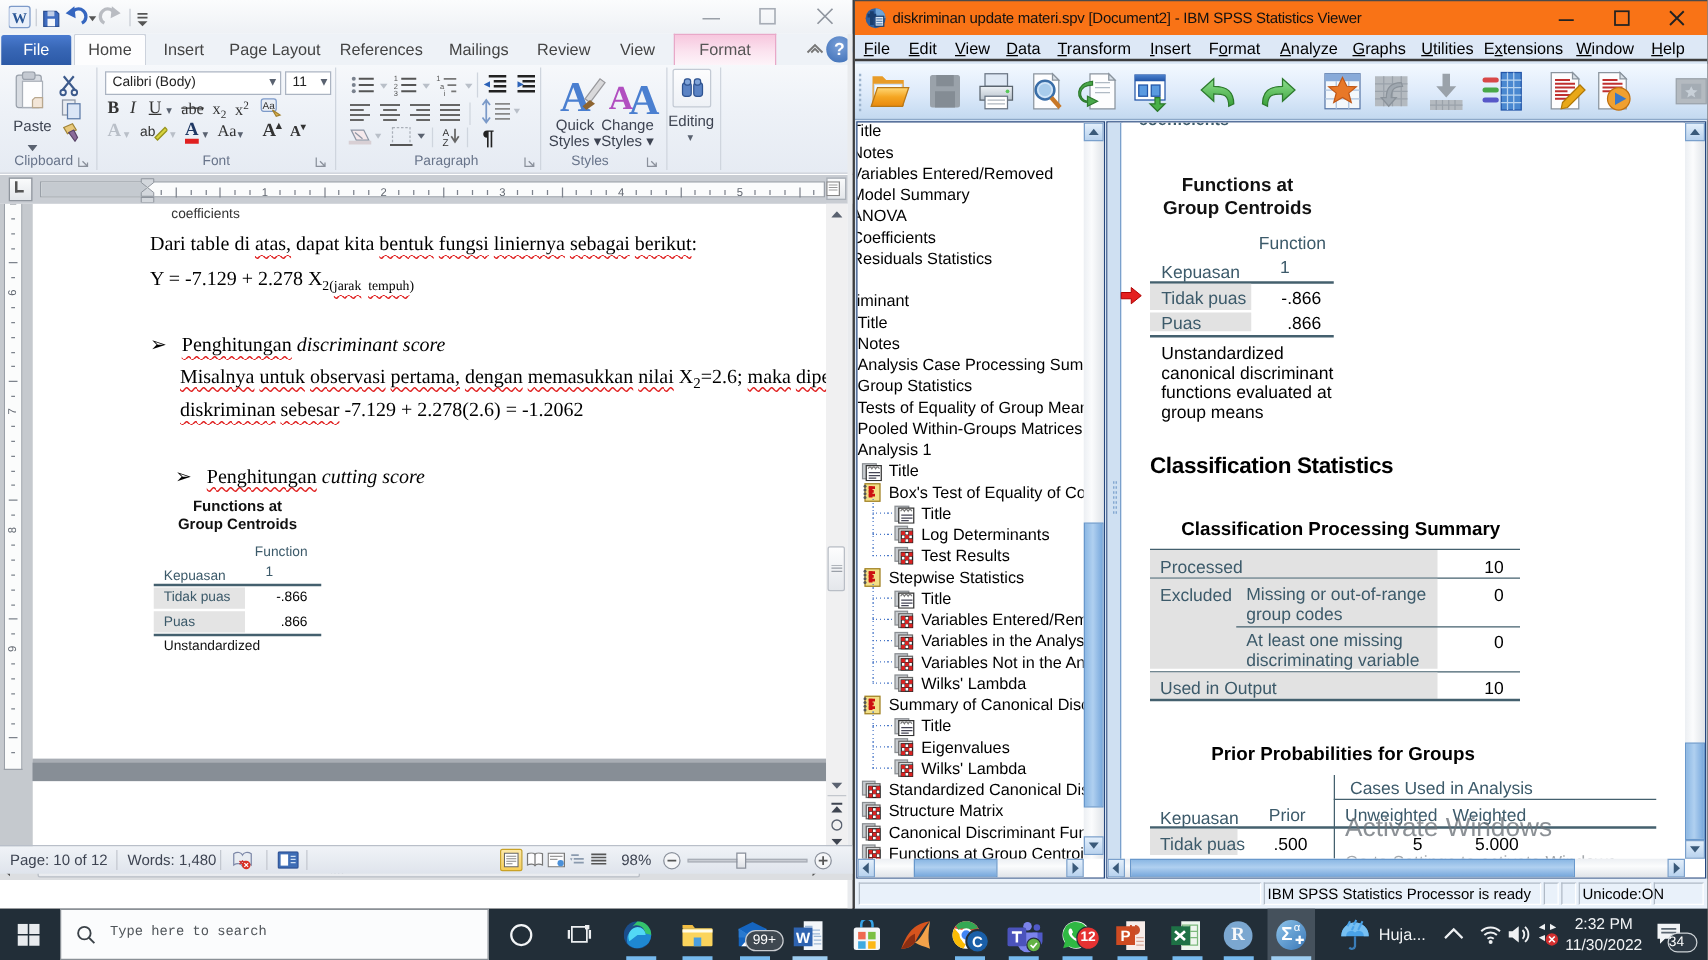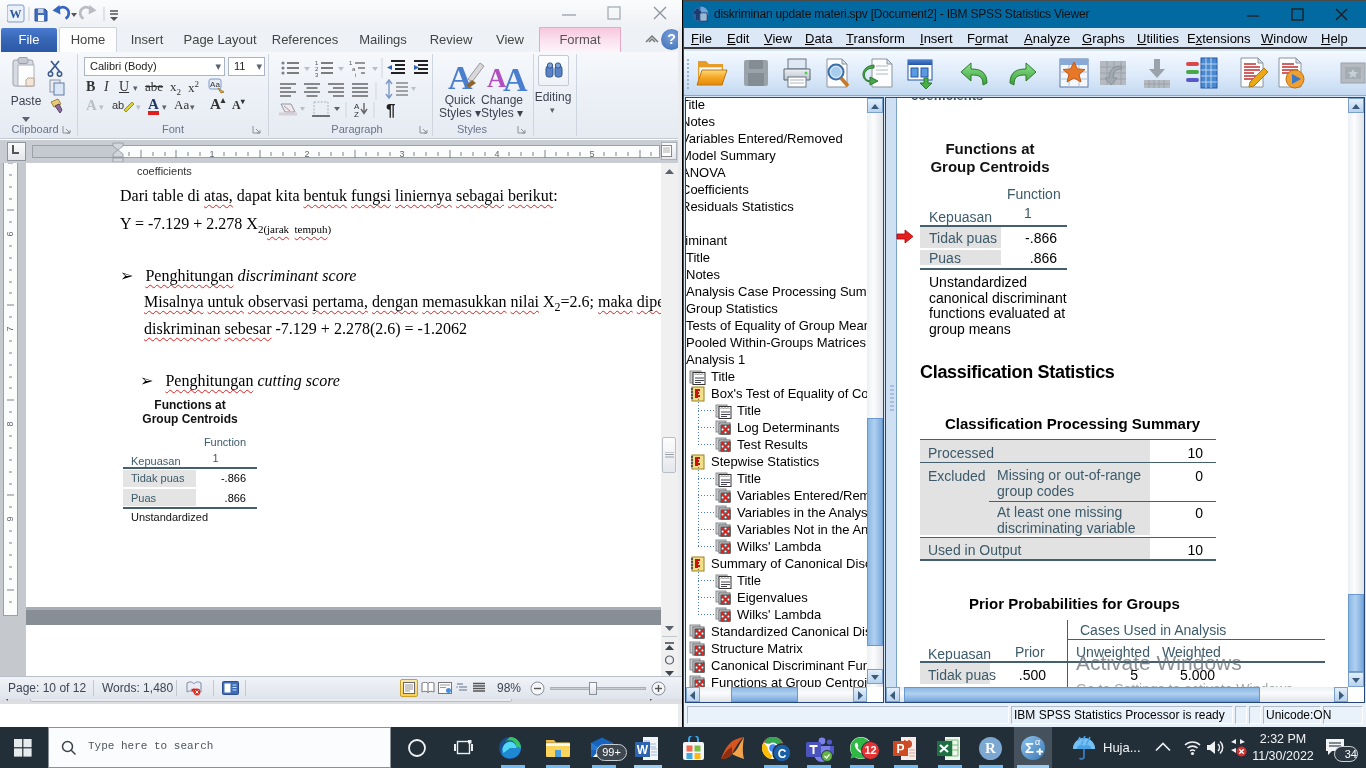--- a/index.html
+++ b/index.html
@@ -31,21 +31,21 @@
 .hdot { position:absolute; height:1px; background:repeating-linear-gradient(90deg,#4a78c8 0 1px,transparent 1px 3px); }
 .vdot { position:absolute; width:1px; background:repeating-linear-gradient(180deg,#4a78c8 0 1px,transparent 1px 3px); }
 .sbv-track { position:absolute; background:linear-gradient(90deg,#eceff3,#fbfcfd 40%,#dfe3e8); }
 .sbh-track { position:absolute; background:linear-gradient(180deg,#eceff3,#fbfcfd 40%,#dfe3e8); }
 .sb-btn { position:absolute; background:linear-gradient(180deg,#e3effb,#b8d2ee); border:1px solid #7aa0cc; }
 .sbv-thumb { position:absolute; background:linear-gradient(90deg,#8cb8e4,#b0d0f0 45%,#78a8dc); border:1px solid #6898cc; }
 .sbh-thumb { position:absolute; background:linear-gradient(180deg,#8cb8e4,#b0d0f0 45%,#78a8dc); border:1px solid #6898cc; }
 
 
 #spss { position:absolute; left:683px; top:0; width:683px; height:727px; background:#d9e6f5; border-left:1px solid #4b4b4b; overflow:hidden; }
-#spss-title { position:absolute; left:0; top:0; width:683px; height:28px; background:#0369a1; }
+#spss-title { position:absolute; left:0; top:0; width:683px; height:28px; background:#f97316; }
 #spss-menu { position:absolute; left:0; top:28px; width:683px; height:21px; background:#dde8f6; border-bottom:2px solid #3c3c3c; }
 #spss-toolbar { position:absolute; left:0; top:51px; width:683px; height:45px; background:linear-gradient(180deg,#f3f9ff 0%,#ddeafa 55%,#c3d9f0 100%); border-bottom:1px solid #8ca8c8; }
 #spss-left { position:absolute; left:1px; top:97px; width:199px; height:606px; background:#fff; border:1px solid #26477d; overflow:hidden; }
 #spss-right { position:absolute; left:201px; top:97px; width:480px; height:606px; background:#fff; border:1px solid #26477d; overflow:hidden; }
 #spss-status { position:absolute; left:0; top:703px; width:683px; height:24px; background:#e9f1fa; }
 
 
 #taskbar { position:absolute; left:0; top:727px; width:1366px; height:41px; background:#222e38; }
 .tund { position:absolute; top:38px; height:3px; background:#76b9ed; }
 </style>
@@ -1110,15 +1110,15 @@
       <path d="M 3 4 l 5 -3 l 0 5 z M 12 1 l 5 3 l -5 2 z M 3 12 l 5 -2 l 0 5 z" fill="#eef0f2"></path>
       <circle cx="13.5" cy="13.5" r="5" fill="#d32f2f"></circle>
       <path d="M 11.2 11.2 l 4.6 4.6 M 15.8 11.2 l -4.6 4.6" stroke="#fff" stroke-width="1.3"></path>
     </svg>
     <div class="abs" style="left:1252px;top:5px;width:62px;text-align:center;font-size:12.5px;color:#f2f4f6;">2:32 PM</div>
     <div class="abs" style="left:1248px;top:22px;width:70px;text-align:center;font-size:12.5px;color:#f2f4f6;">11/30/2022</div>
     <svg class="abs" style="left:1324px;top:10px" width="22" height="20" viewBox="0 0 22 20">
       <path d="M 2 2 L 20 2 L 20 14 L 8 14 L 4 18 L 4 14 L 2 14 Z" fill="#f2f4f6"></path>
       <path d="M 5 6 h 12 M 5 9 h 12" stroke="#5a6570" stroke-width="1.4"></path>
     </svg>
-    <div class="abs" style="left:1334px;top:19px;width:24px;height:16px;background:#2d3843;border:1px solid #cdd2d6;border-radius:8px;color:#fff;font-size:11px;text-align:right;line-height:14px;">34</div>
+    <div class="abs" style="left:1334px;top:19px;width:24px;height:16px;background:#2d3843;border:1px solid #cdd2d6;border-radius:8px;color:#fff;font-size:11px;text-align:left;line-height:14px;">34</div>
   </div>
 </div>
 
 </body></html>

